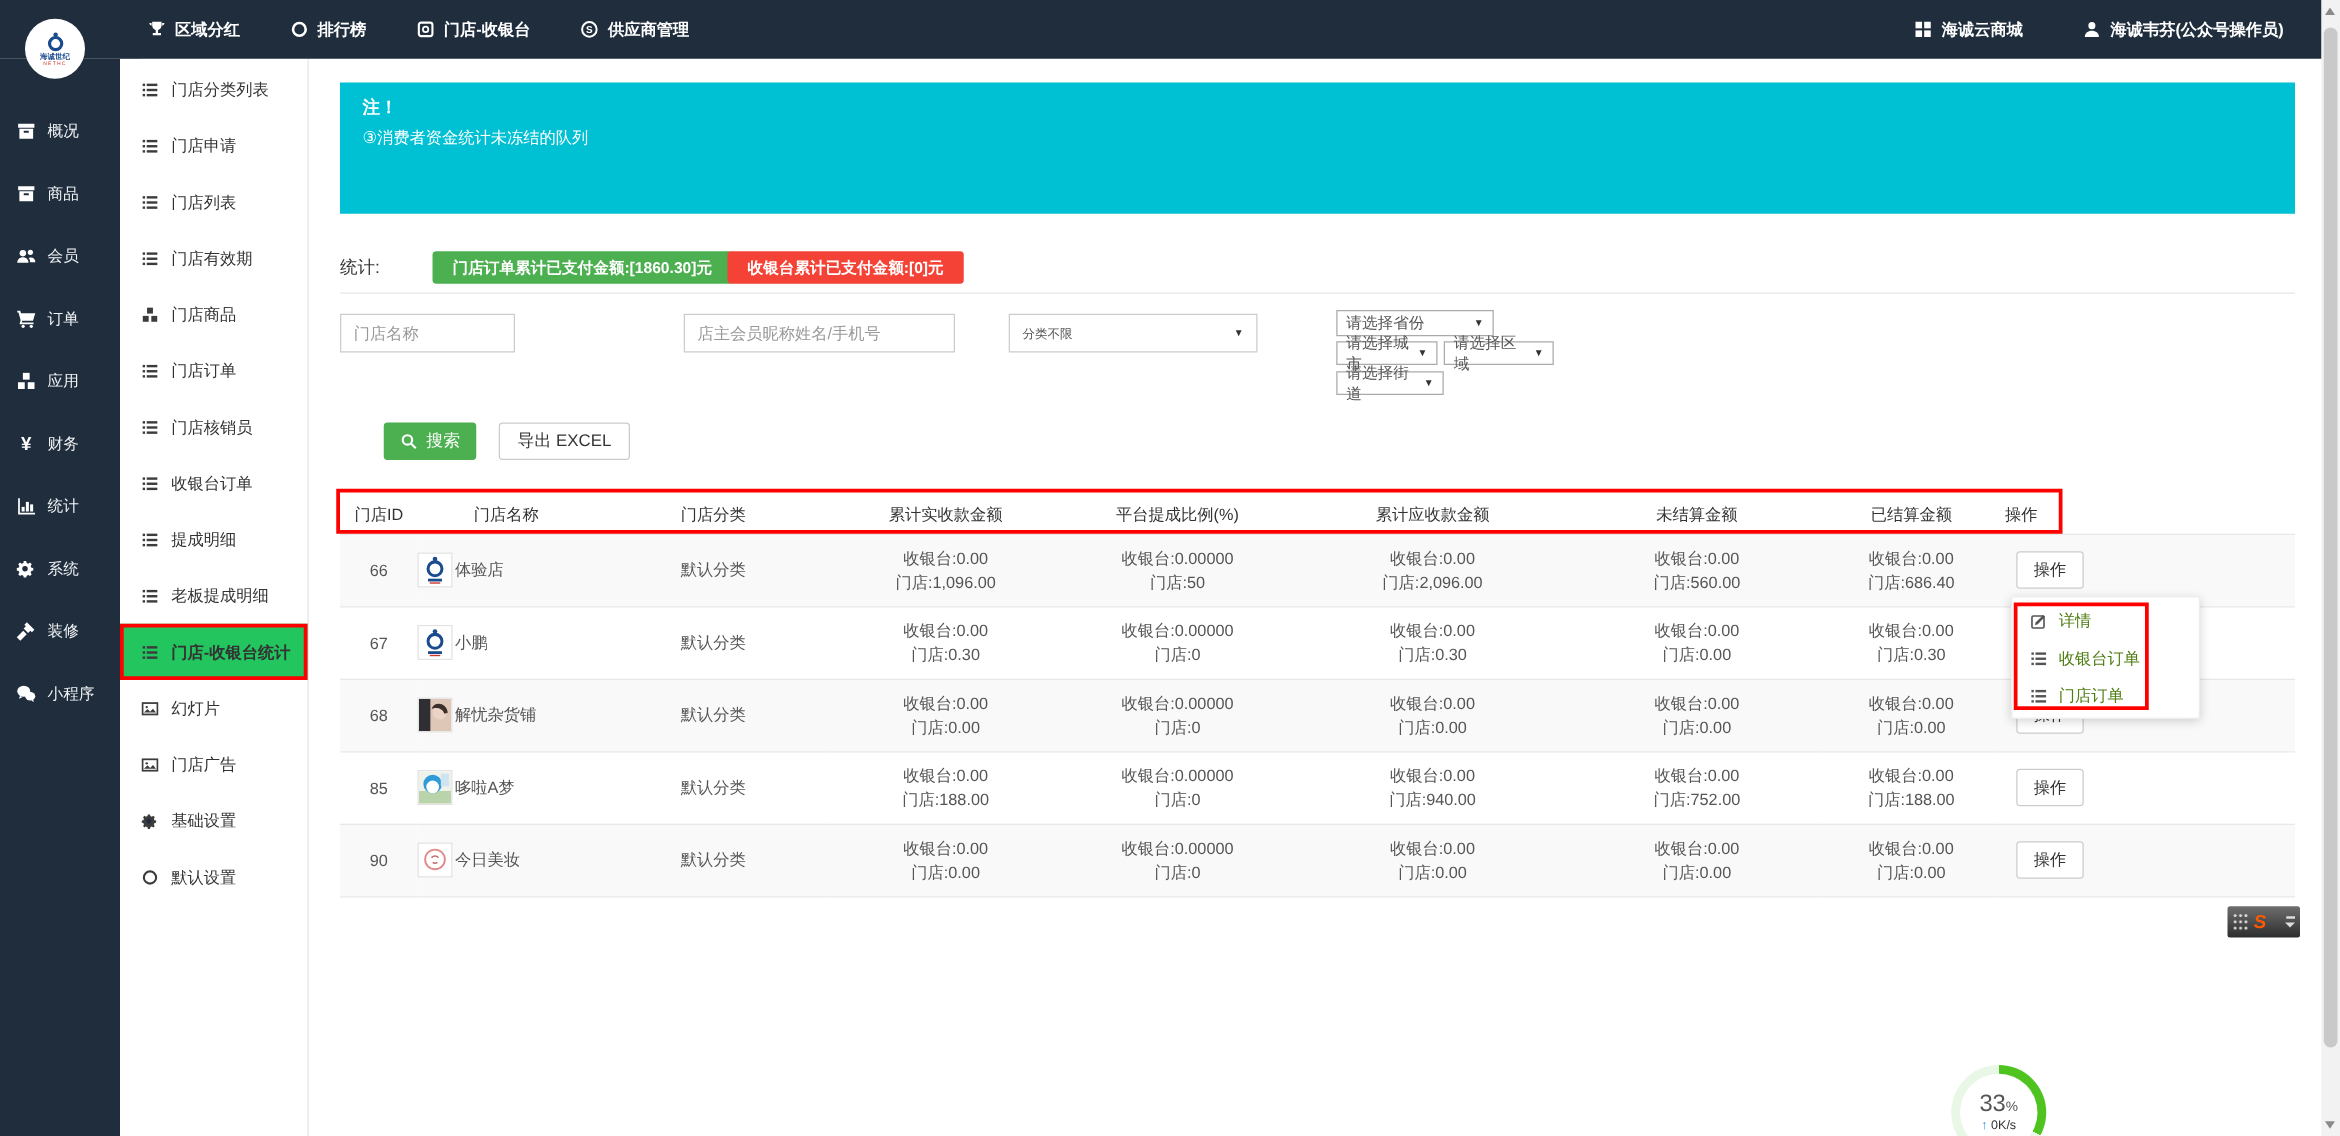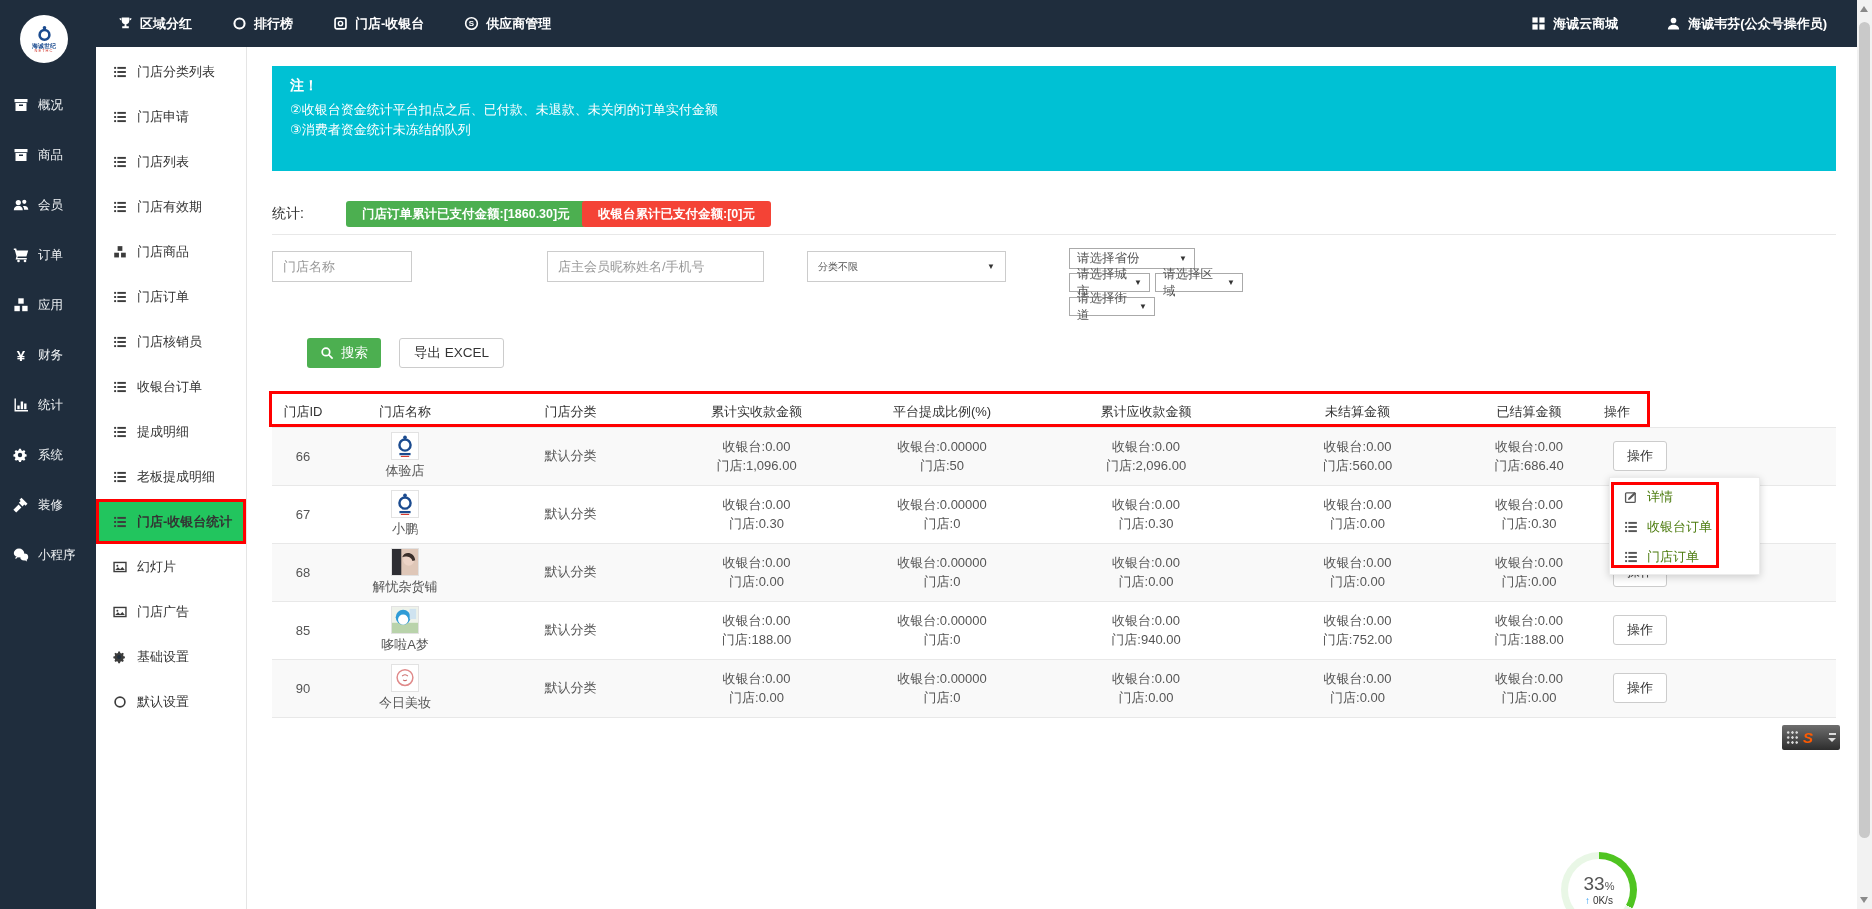--- a/index.html
+++ b/index.html
@@ -63,21 +63,21 @@
 
   
   .tbl { position:absolute; left:25px; top:350px; width:1564px; border-collapse:collapse; table-layout:fixed; }
   .tbl th { height:30px; font-weight:normal; color:#333; font-size:13px; text-align:center; }
   .tbl td { height:58px; text-align:center; color:#555; font-size:13px; border-top:1px solid #e8e8e8; }
   .tbl tbody tr:nth-child(odd) { background:#f9f9f9; }
   .tbl tbody tr:last-child td { border-bottom:1px solid #e8e8e8; }
   .tbl th.op, .tbl td.op { text-align:left; }
   .tbl th.op { padding-left:5px; }
   .cell2 div { line-height:19px; }
-  .store-cell { display:flex; flex-direction:column; align-items:center; gap:2px; }
+  .store-cell { display:flex; flex-direction:row; align-items:center; gap:2px; }
   .store-img { width:28px; height:28px; border:1px solid #e2e2e2; background:#fff; display:flex; align-items:center; justify-content:center; overflow:hidden; }
   .store-img svg { width:100%; height:100%; display:block; }
   .op-btn { border:1px solid #ccc; background:#fff; border-radius:3px; padding:5px 13px; font-size:13px; color:#333; margin-left:14px; cursor:pointer; }
 
   .annot { position:absolute; border:3px solid #ff0000; pointer-events:none; z-index:6; }
   #annot-header { left:22px; top:344px; width:1381px; height:36px; }
 
   .dropdown { position:absolute; left:1362px; top:430px; width:151px; height:98px; background:#fff; border:1px solid #ececec; box-shadow:0 2px 8px rgba(0,0,0,.18); z-index:7; padding-top:4px; }
   .dd-item { height:30px; display:flex; align-items:center; gap:9px; padding-left:14px; color:#4d7c0f; font-size:13px; cursor:pointer; }
   .dd-item .ic { width:14px; height:14px; color:#555; }
@@ -454,21 +454,20 @@
           </svg>
         </span>
         <span>默认设置</span>
       </div>
   </div>
 
   <div class="main">
 
     <div class="notice">
       <div class="nt">注！</div>
-      <div class="nl">②收银台资金统计平台扣点之后、已付款、未退款、未关闭的订单实付金额</div>
       <div class="nl">③消费者资金统计未冻结的队列</div>
     </div>
 
     <div class="stats-label">统计:</div>
     <span class="pill green">门店订单累计已支付金额:[1860.30]元</span>
     <span class="pill red">收银台累计已支付金额:[0]元</span>
     <div class="hr1"></div>
 
     <input class="inp" id="inp-store" placeholder="门店名称" style="">
     <input class="inp" id="inp-owner" placeholder="店主会员昵称姓名/手机号" style="">

